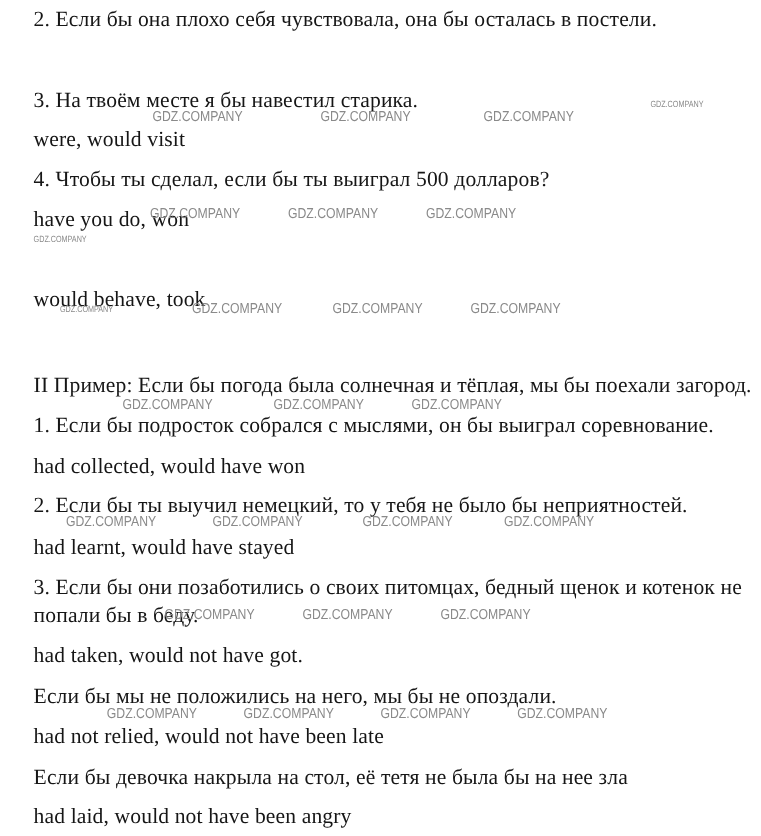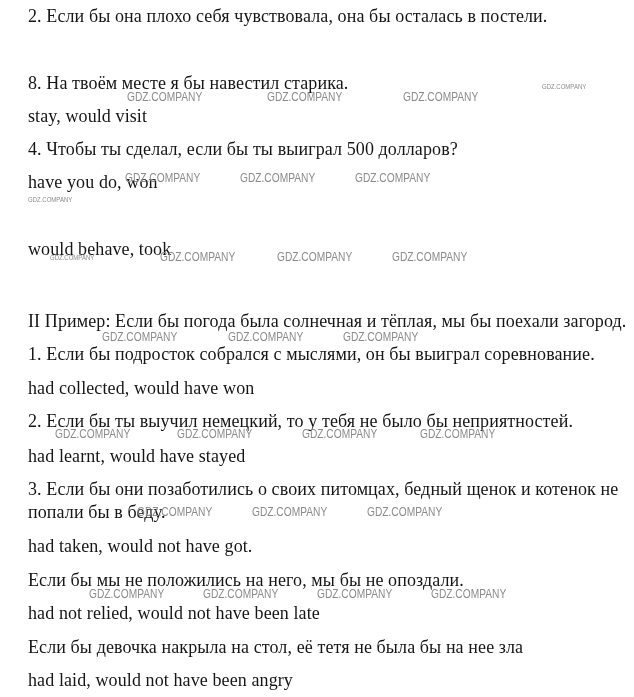--- a/index.html
+++ b/index.html
@@ -36,22 +36,22 @@
     line-height: 8px;
     transform: scaleX(0.8);
   }
 </style>
 </head>
 <body>
 
 <div class="page">
 
   <div class="line" style="top:6px">2. Если бы она плохо себя чувствовала, она бы осталась в постели.</div>
-  <div class="line" style="top:73px">8. На твоём месте я бы навестил старика.</div>
-  <div class="line" style="top:106px">stay, would visit</div>
+  <div class="line" style="top:73px">3. На твоём месте я бы навестил старика.</div>
+  <div class="line" style="top:106px">were, would visit</div>
   <div class="line" style="top:139px">4. Чтобы ты сделал, если бы ты выиграл 500 долларов?</div>
   <div class="line" style="top:172px">have you do, won</div>
   <div class="line" style="top:239px">would behave, took</div>
   <div class="line" style="top:311px">II Пример: Если бы погода была солнечная и тёплая, мы бы поехали загород.</div>
   <div class="line" style="top:344px">1. Если бы подросток собрался с мыслями, он бы выиграл соревнование.</div>
   <div class="line" style="top:378px">had collected, would have won</div>
   <div class="line" style="top:411px">2. Если бы ты выучил немецкий, то у тебя не было бы неприятностей.</div>
   <div class="line" style="top:446px">had learnt, would have stayed</div>
   <div class="line" style="top:479px">3. Если бы они позаботились о своих питомцах, бедный щенок и котенок не</div>
   <div class="line" style="top:502px">попали бы в беду.</div>

